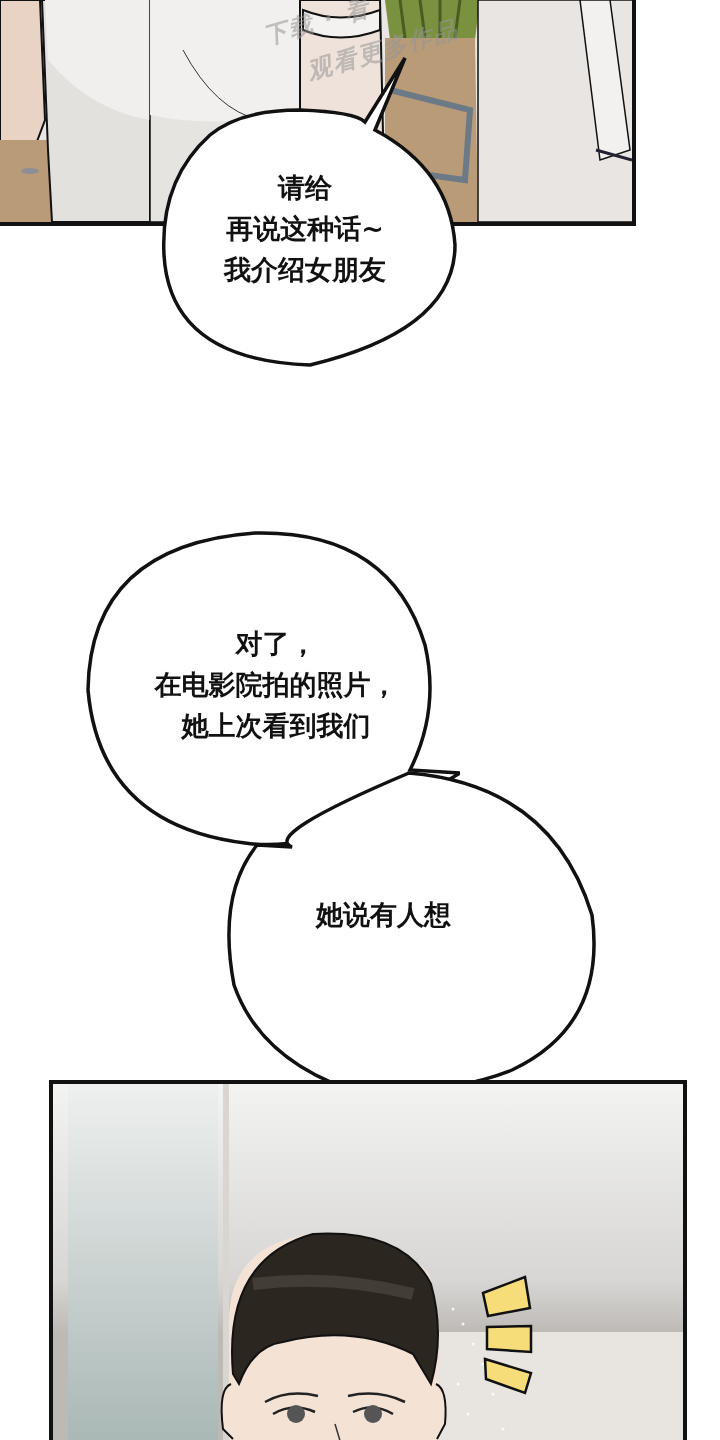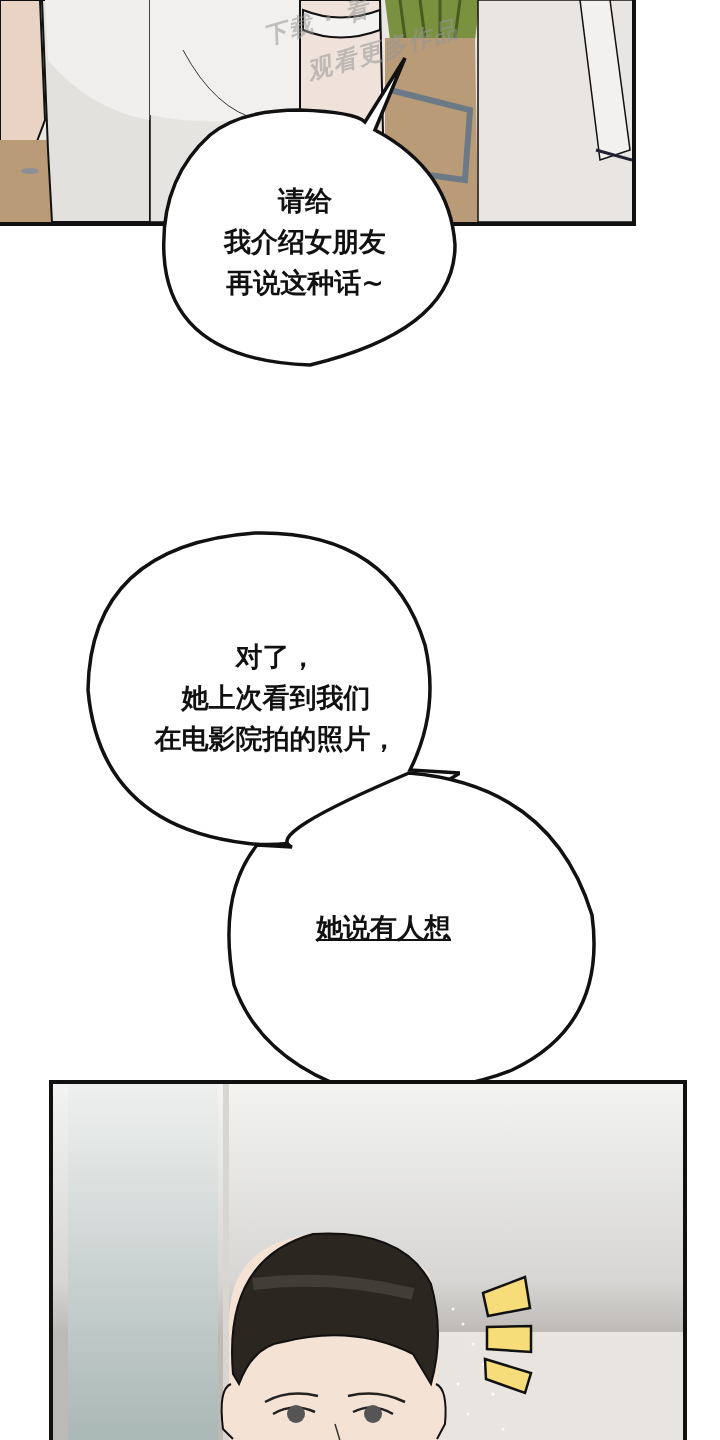--- a/index.html
+++ b/index.html
@@ -1,19 +1,19 @@
 <!DOCTYPE html>
 <html><head>
 <meta charset="utf-8">
 <style>
   html, body { margin:0; padding:0; }
   body { width:720px; height:1440px; background:#ffffff; position:relative; overflow:hidden; font-family:"DejaVu Sans","Liberation Sans",sans-serif; }
   .abs { position:absolute; }
   .panel { position:absolute; overflow:hidden; box-sizing:border-box; }
-  .bubble-text { position:absolute; text-align:center; color:#111; font-weight:bold; font-size:27px; line-height:41px; white-space:nowrap;margin-top:13px; }
+  .bubble-text { position:absolute; text-align:center; color:#111; font-weight:bold; font-size:27px; line-height:41px; white-space:nowrap; }
   .line { display:block; }
   .watermark { position:absolute; color:rgba(150,150,150,0.55); font-size:24px; font-style:italic; transform:rotate(-16deg); white-space:nowrap; font-weight:bold; letter-spacing:2px; }
 </style>
 </head>
 <body>
 
 <div class="panel" style="left:0;top:0;width:636px;height:226px;border-right:4px solid #111;border-bottom:4px solid #111;background:#e9e6e3;">
   <svg width="636" height="226" style="position:absolute;left:0;top:0;">
 
     <path d="M0,0 L40,0 L45,120 L30,160 L0,190 Z" fill="#e9d3c4" stroke="#111" stroke-width="2"></path>
@@ -43,35 +43,35 @@
   </svg>
   <div class="watermark" style="left:262px;top:6px;">下载 · 看</div>
   <div class="watermark" style="left:305px;top:34px;">观看更多作品</div>
 </div>
 
 <svg class="abs" style="left:150px;top:40px;" width="320" height="340">
   <path d="M60,95 Q90,70 150,70 Q205,72 215,82 L255,18 L225,90 Q300,130 305,205 Q305,290 160,325 Q20,320 14,215 Q10,140 60,95 Z" fill="#fff" stroke="#111" stroke-width="3.5" stroke-linejoin="miter"></path>
 </svg>
 <div class="bubble-text" style="left:175px;top:167px;width:260px;">
   <span class="line">请给</span>
+  <span class="line">再说这种话~</span>
   <span class="line">我介绍女朋友</span>
-  <span class="line">再说这种话~</span>
 </div>
 
 <svg class="abs" style="left:80px;top:525px;" width="380" height="340">
   <path d="M175,8 Q310,5 345,120 Q360,185 330,245 L380,248 Q250,330 165,318 Q20,300 8,165 Q10,20 175,8 Z" fill="#fff" stroke="#111" stroke-width="3.5"></path>
 </svg>
 
 <svg class="abs" style="left:222px;top:765px;" width="385" height="410">
   <path d="M187,8 Q330,20 370,150 Q385,260 290,305 Q240,325 165,328 L133,405 L145,330 Q40,300 12,220 Q-5,130 35,80 L70,82 Q40,70 187,8 Z" fill="#fff" stroke="#111" stroke-width="3.5"></path>
 </svg>
 <div class="bubble-text" style="left:116px;top:623px;width:320px;">
   <span class="line">对了，</span>
+  <span class="line">在电影院拍的照片，</span>
   <span class="line">她上次看到我们</span>
-  <span class="line">在电影院拍的照片，</span>
 </div>
 
 <div class="panel" style="left:49px;top:1080px;width:638px;height:360px;border:4px solid #111;border-bottom:none;background:linear-gradient(180deg,#f3f3f2 0%,#d7d6d4 55%,#bdbab6 70%);">
   <svg width="638" height="360" style="position:absolute;left:0;top:0;">
     <defs>
       <linearGradient id="wallL" x1="0" y1="0" x2="0" y2="1">
         <stop offset="0" stop-color="#eef0ef"></stop>
           <stop offset="1" stop-color="#a9b7b5"></stop>
       </linearGradient>
     </defs>
@@ -108,14 +108,14 @@
 
     <g fill="#f7dc7a" stroke="#111" stroke-width="2.5">
       <path d="M430,209 L472,193 L477,224 L435,232 Z"></path>
       <path d="M434,243 L478,242 L478,268 L434,265 Z"></path>
       <path d="M432,275 L478,289 L472,309 L433,295 Z"></path>
     </g>
   </svg>
 </div>
 
 <div class="bubble-text" style="left:300px;top:894px;width:200px;text-align:left;">
-  <span class="line" style="padding-left:16px;text-decoration:underline;">她说有人想</span>
+  <span class="line" style="padding-left:16px;">她说有人想</span>
 </div>
 
 </body></html>

